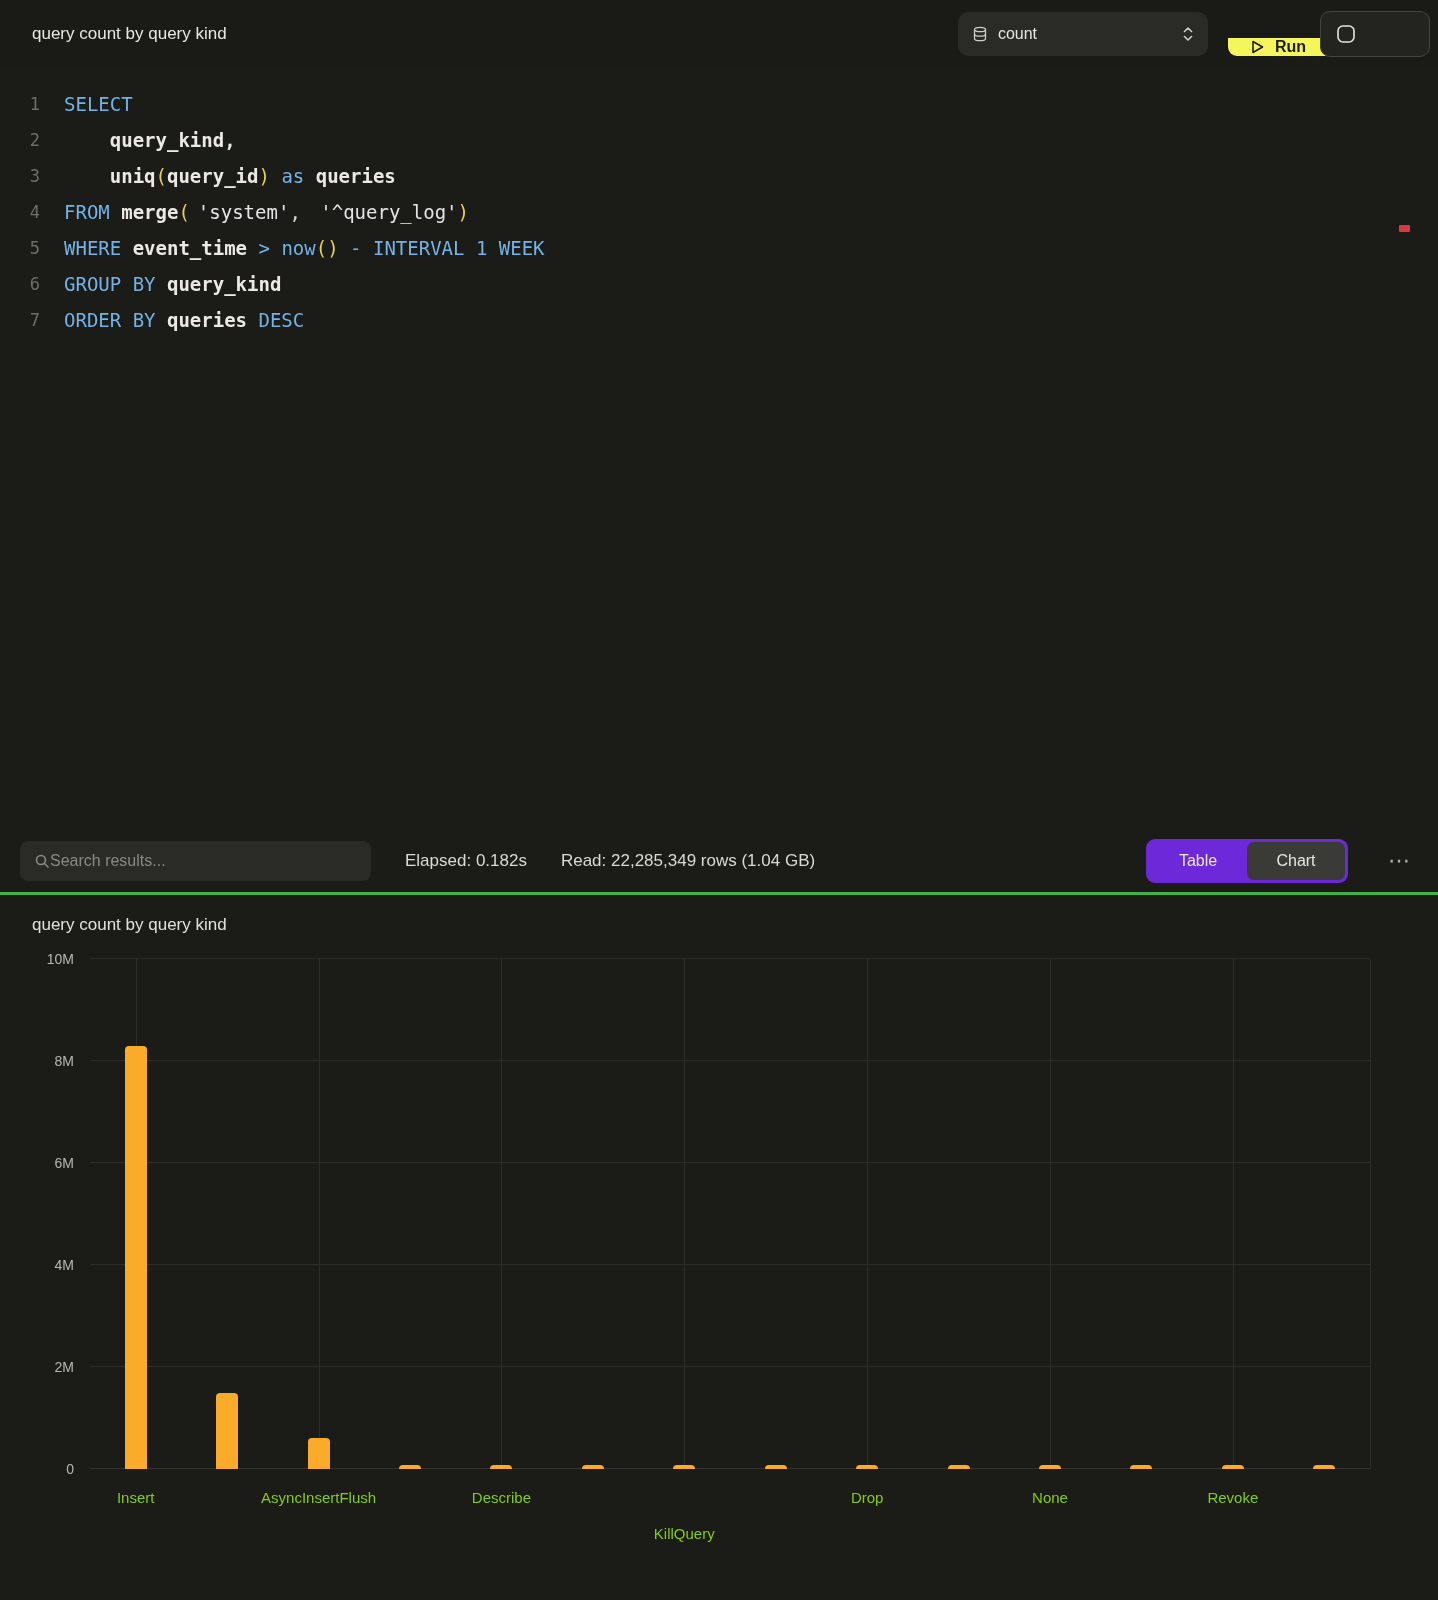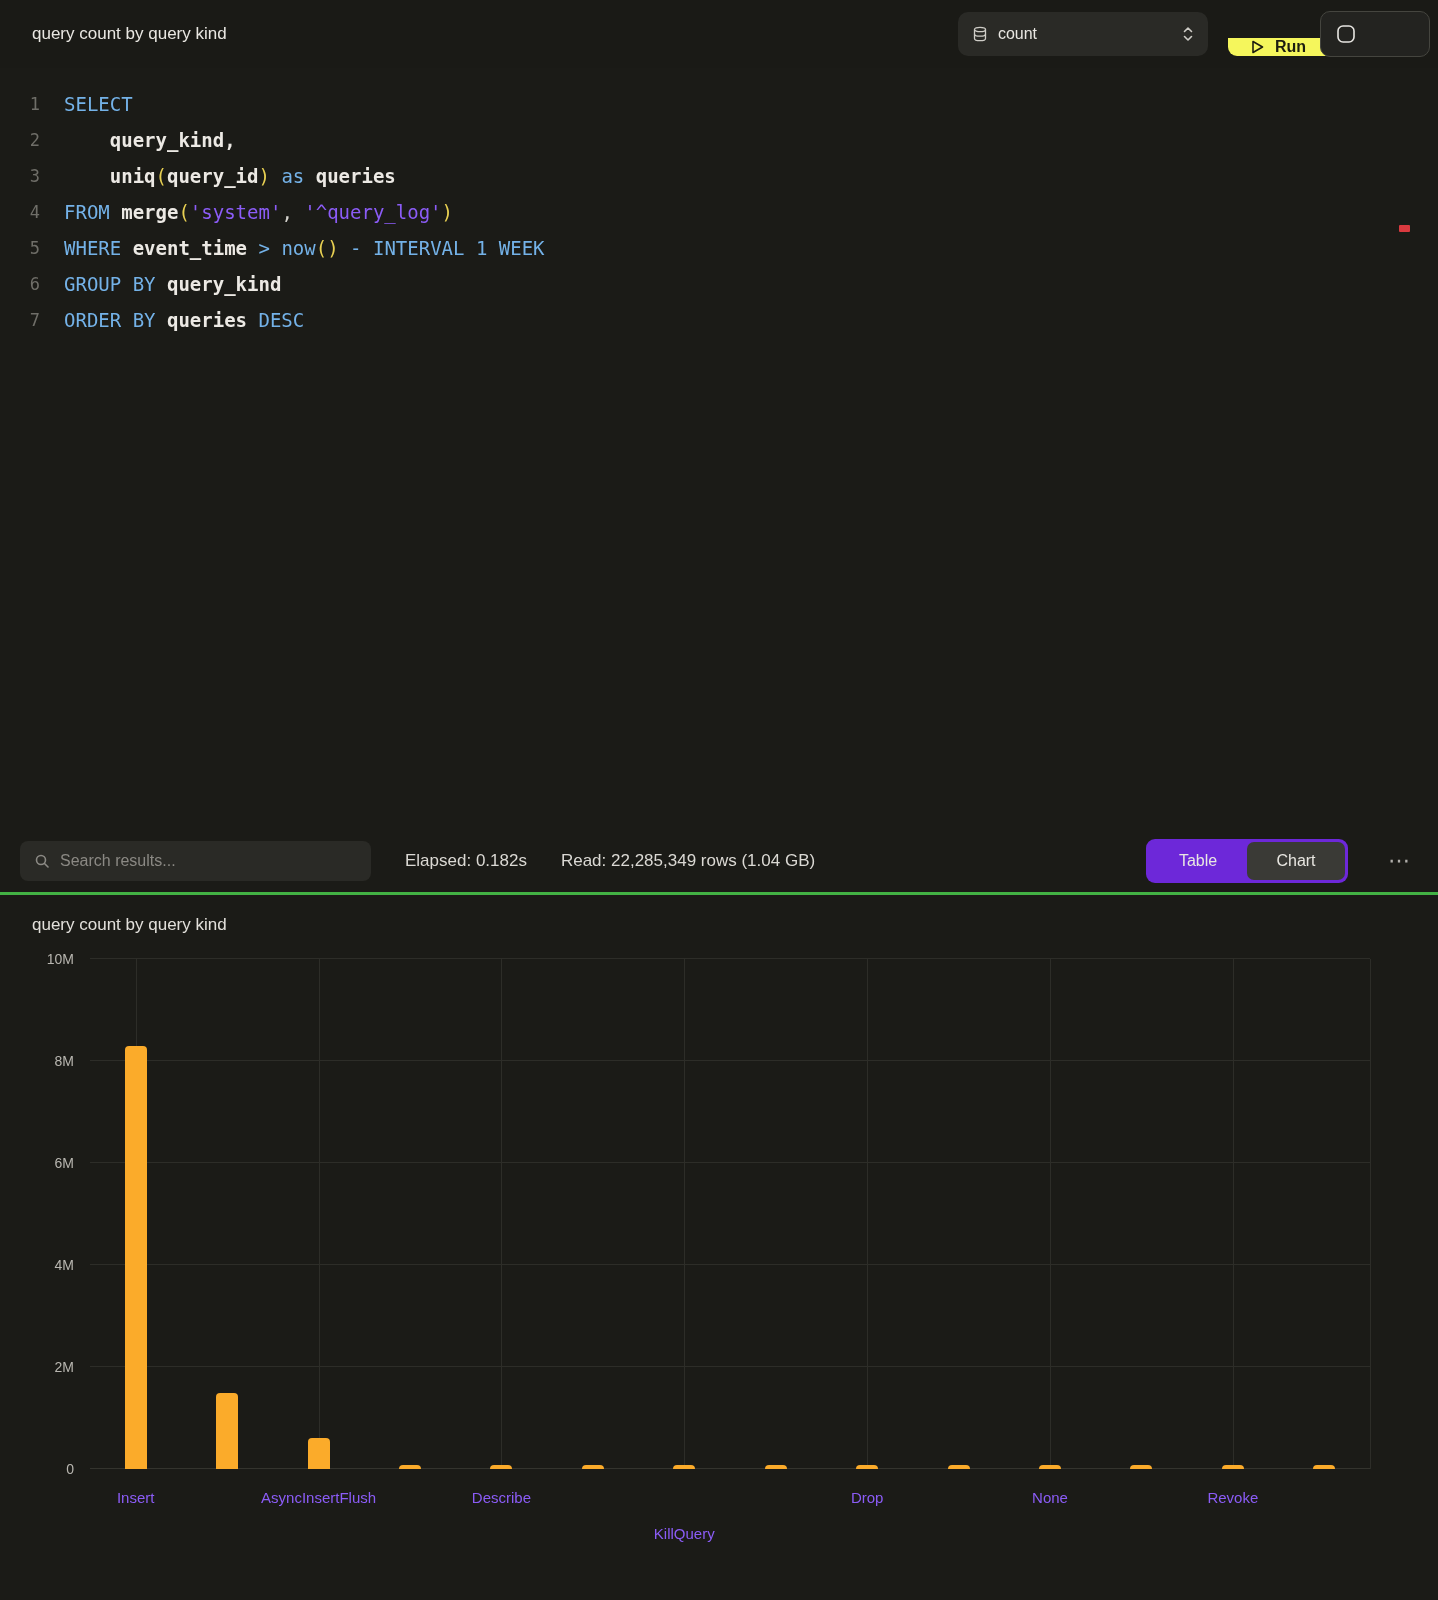--- a/index.html
+++ b/index.html
@@ -25,28 +25,28 @@
               background:#232320; border:1px solid #45453f; border-radius:10px;
               display:flex; align-items:center; padding-left:14px; cursor:pointer; }
 
   
   .editor { position:relative; height:762px; padding-top:18px; background:#1b1b17; }
   .code-line { display:flex; line-height:36px; font-family:"DejaVu Sans Mono", monospace; font-size:19px; }
   .gutter { width:40px; text-align:right; color:#6f6e68; font-size:17px; flex:0 0 40px; user-select:none; }
   .code-text { margin-left:24px; white-space:pre; }
   .tok-kw  { color:#74b2e8; }
   .tok-id  { color:#ece9e4; font-weight:700; }
-  .tok-str { color:#8b5cf6; }
+  .tok-str { color:#e5e5e5;margin-left:8px; }
   .tok-pun { color:#e8d052; }
   .tok-pln { color:#d6d4cf; }
   .error-marker { position:absolute; right:28px; top:157px; width:11px; height:7px; background:#d93a3f; border-radius:1px; }
 
   
   .results-toolbar { height:62px; display:flex; align-items:center; padding:0 20px; gap:34px; }
-  .search-box { display:flex; align-items:center; gap:10px; width:351px; height:40px;
+  .search-box { display:flex; align-items:center; width:351px; height:40px;
                 background:#2a2a26; border-radius:8px; padding:0 14px; }
   .search-box input { flex:1; background:transparent; border:none; outline:none; color:#e9e7e2;
                       font-size:16px; font-family:inherit; }
   .search-box input::placeholder { color:#8b8984; }
   .stat { font-size:17px; color:#dbd9d4; }
   .toolbar-spacer { flex:1; }
   .seg-toggle { display:flex; background:#6d28d9; border-radius:9px; padding:3px; }
   .seg { min-width:98px; height:38px; display:flex; align-items:center; justify-content:center;
          border:none; background:transparent; color:#e9e7e2; font-size:16px; border-radius:7px;
          cursor:pointer; font-family:inherit; }
@@ -60,21 +60,21 @@
   
   .chart-panel { padding:20px 32px 0 32px; }
   .chart-title { font-size:17px; color:#e2e0db; margin-bottom:24px; }
   .chart-body { position:relative; height:510px; margin:10px 36px 0 58px; }
   .hgrid { position:absolute; left:0; right:0; height:1px; background:#2d2d28; }
   .hgrid.baseline { background:#34342e; }
   .vgrid { position:absolute; top:0; bottom:0; width:1px; background:#2d2d28; }
   .ylab { position:absolute; right:calc(100% + 16px); font-size:14px; color:#b8b6b0;
           transform:translateY(8px); white-space:nowrap; }
   .bar { position:absolute; bottom:0; width:22px; border-radius:4px 4px 0 0; min-height:4px; }
-  .xlab { position:absolute; top:calc(100% + 20px); transform:translateX(-50%); font-size:15px; color:#8b5cf6;text-align:center; }
+  .xlab { position:absolute; top:calc(100% + 20px); transform:translateX(-50%); font-size:15px; color:#84cc16;text-align:center; }
 </style>
 </head>
 <body>
 
 <div class="app">
 
   <header class="topbar">
     <div class="topbar-title">query count by query kind</div>
     <div class="topbar-right">
       <button class="db-select">

